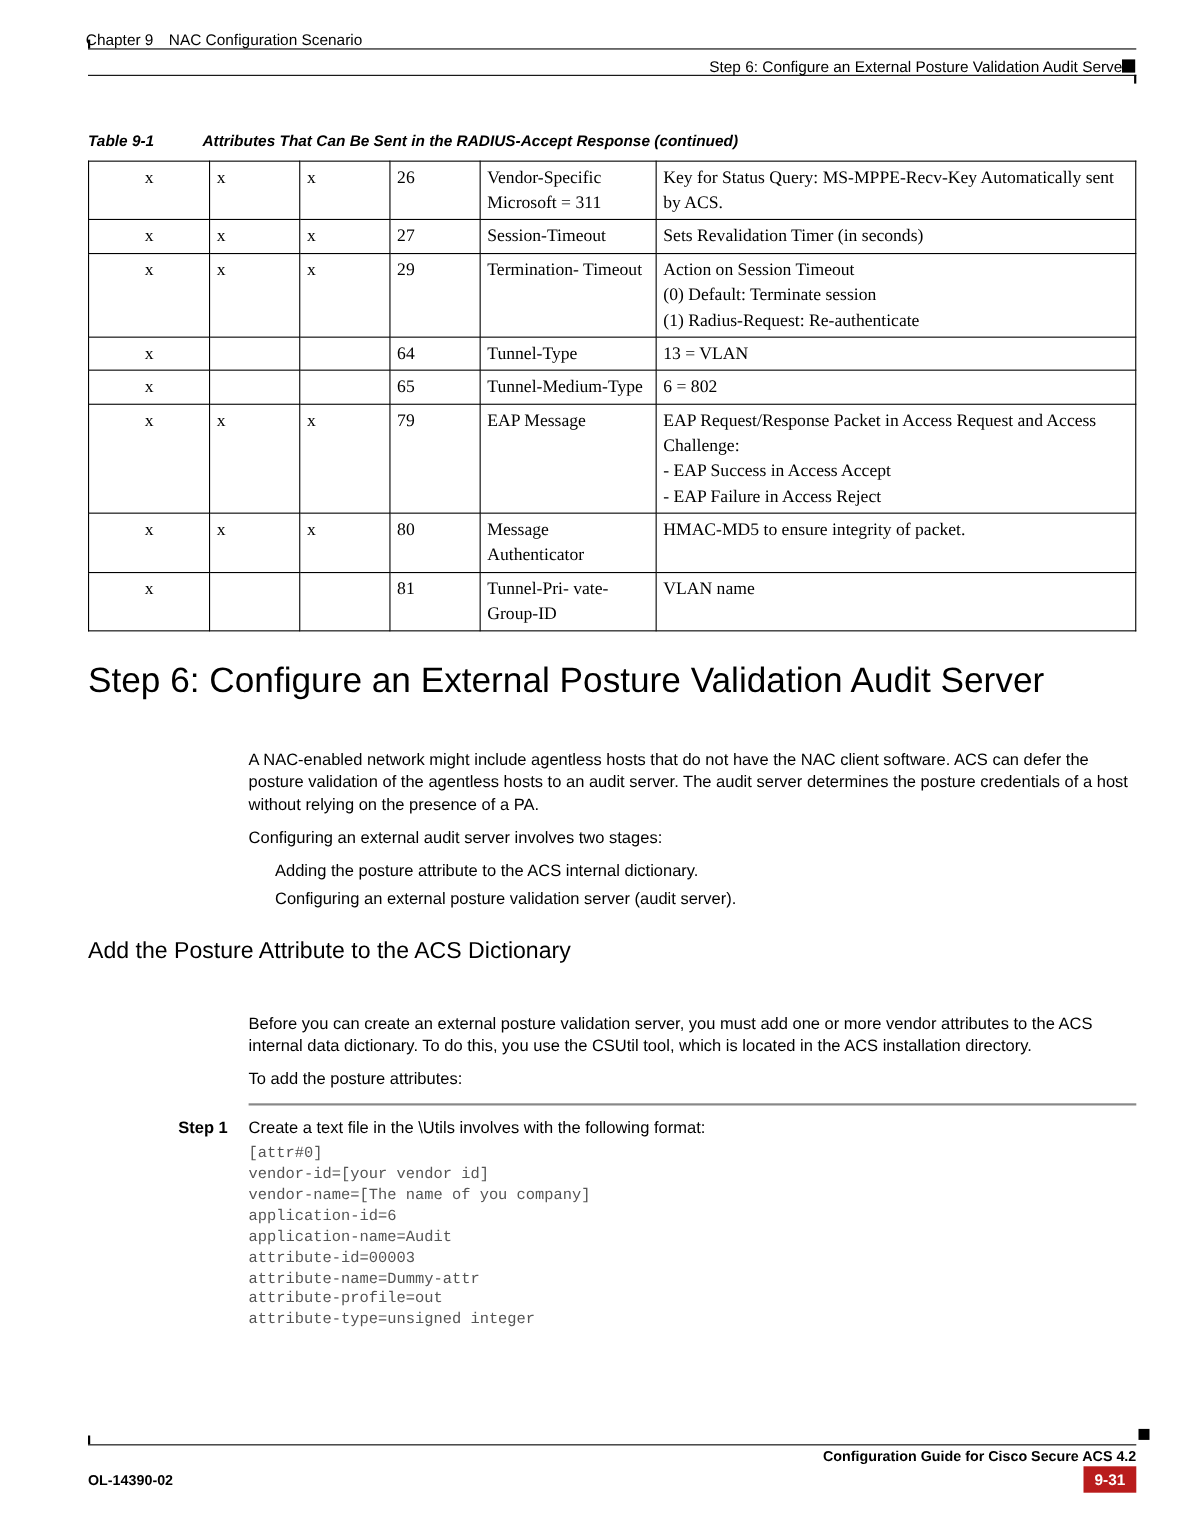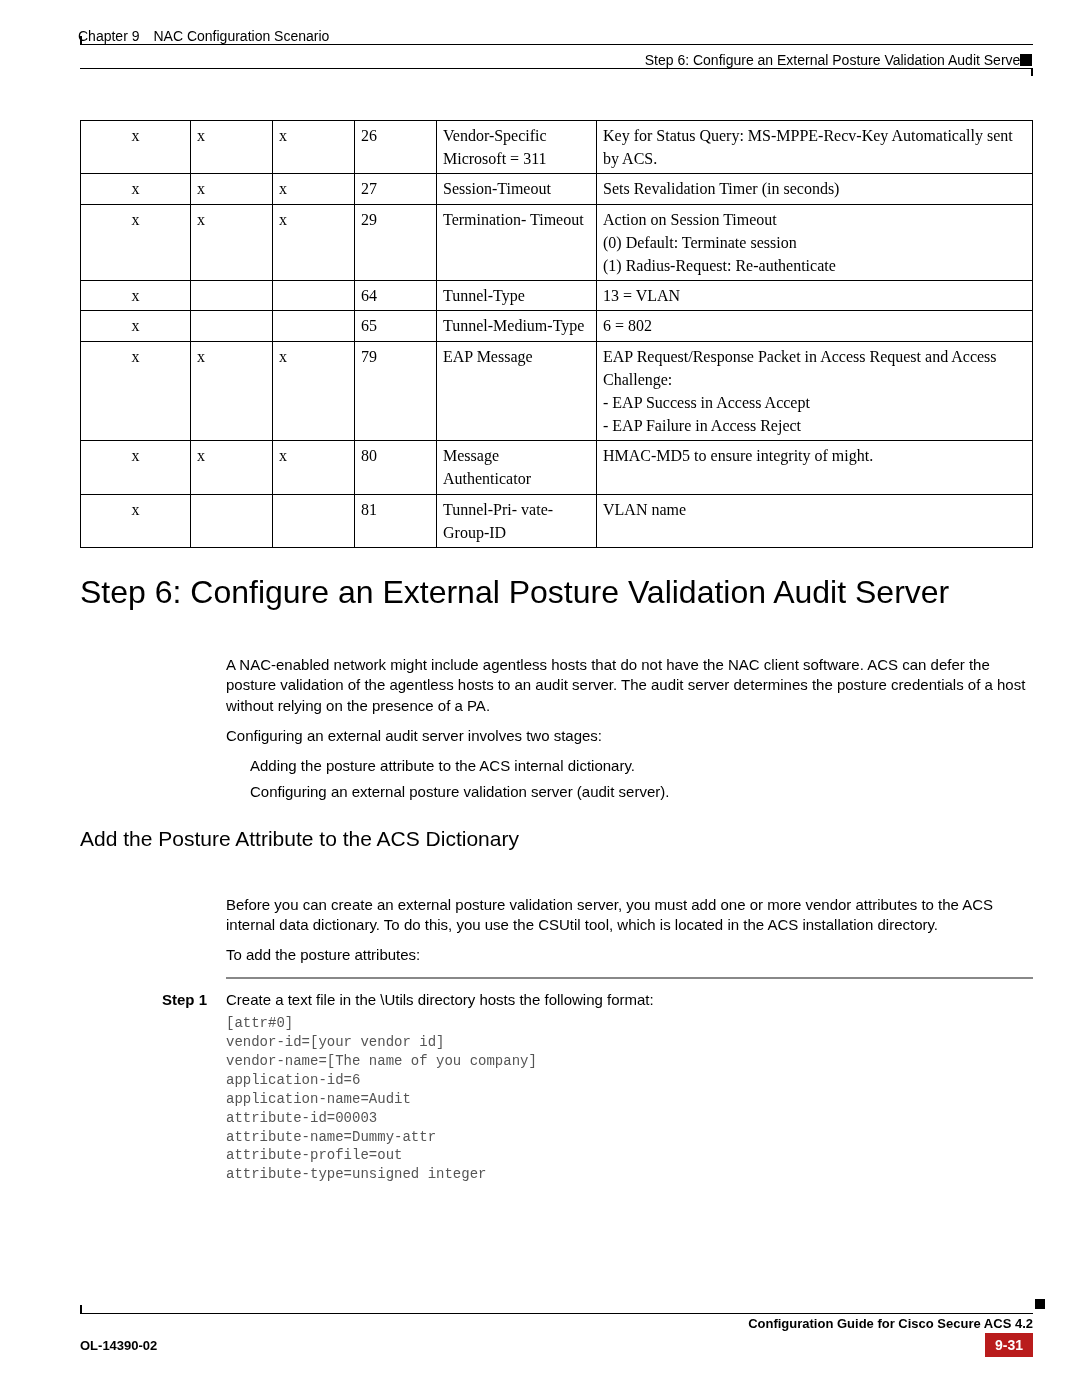--- a/index.html
+++ b/index.html
@@ -172,20 +172,24 @@
   <div class="hdr-line hdr-tick-top"></div>
   <div class="hdr-line hdr-bot"></div>
   <div class="hdr-line hdr-tick-bot"></div>
 
   <div class="chapter">Chapter 9 NAC Configuration Scenario</div>
   <div class="section-title">Step 6: Configure an External Posture Validation Audit Server</div>
   <div class="black-sq-top"></div>
 
   <div class="content">
 
+    <div class="table-caption">
+      <span class="tnum">Table 9-1</span>
+      <span class="tdesc">Attributes That Can Be Sent in the RADIUS-Accept Response (continued)</span>
+    </div>
 
     <table class="attr">
       <colgroup>
         <col class="c1">
           <col class="c2">
           <col class="c3">
           <col class="c4">
           <col class="c5">
           <col class="c6">
       </colgroup>
@@ -241,21 +245,21 @@
             <td style="white-space: pre-line;">EAP Request/Response Packet in Access Request and Access Challenge:
 - EAP Success in Access Accept
 - EAP Failure in Access Reject</td>
           </tr>
           <tr>
             <td style="white-space: pre-line; text-align: center;">x</td>
             <td style="white-space: pre-line;">x</td>
             <td style="white-space: pre-line;">x</td>
             <td style="white-space: pre-line;">80</td>
             <td style="white-space: pre-line;">Message Authenticator</td>
-            <td style="white-space: pre-line;">HMAC-MD5 to ensure integrity of might.</td>
+            <td style="white-space: pre-line;">HMAC-MD5 to ensure integrity of packet.</td>
           </tr>
           <tr>
             <td style="white-space: pre-line; text-align: center;">x</td>
             <td style="white-space: pre-line;"></td>
             <td style="white-space: pre-line;"></td>
             <td style="white-space: pre-line;">81</td>
             <td style="white-space: pre-line;">Tunnel-Pri- vate-Group-ID</td>
             <td style="white-space: pre-line;">VLAN name</td>
           </tr>
         </tbody>
@@ -276,21 +280,21 @@
 
     <div class="body-block">
       <p>Before you can create an external posture validation server, you must add one or more vendor attributes to the ACS internal data dictionary. To do this, you use the CSUtil tool, which is located in the ACS installation directory.</p>
       <p>To add the posture attributes:</p>
     </div>
 
     <div class="step-sep"></div>
 
     <div class="step-row">
       <div class="step-lbl">Step 1</div>
-      <div class="step-txt">Create a text file in the \Utils directory hosts the following format:</div>
+      <div class="step-txt">Create a text file in the \Utils involves with the following format:</div>
     </div>
 
     <pre class="code">[attr#0]
 vendor-id=[your vendor id]
 vendor-name=[The name of you company]
 application-id=6
 application-name=Audit
 attribute-id=00003
 attribute-name=Dummy-attr
 attribute-profile=out

